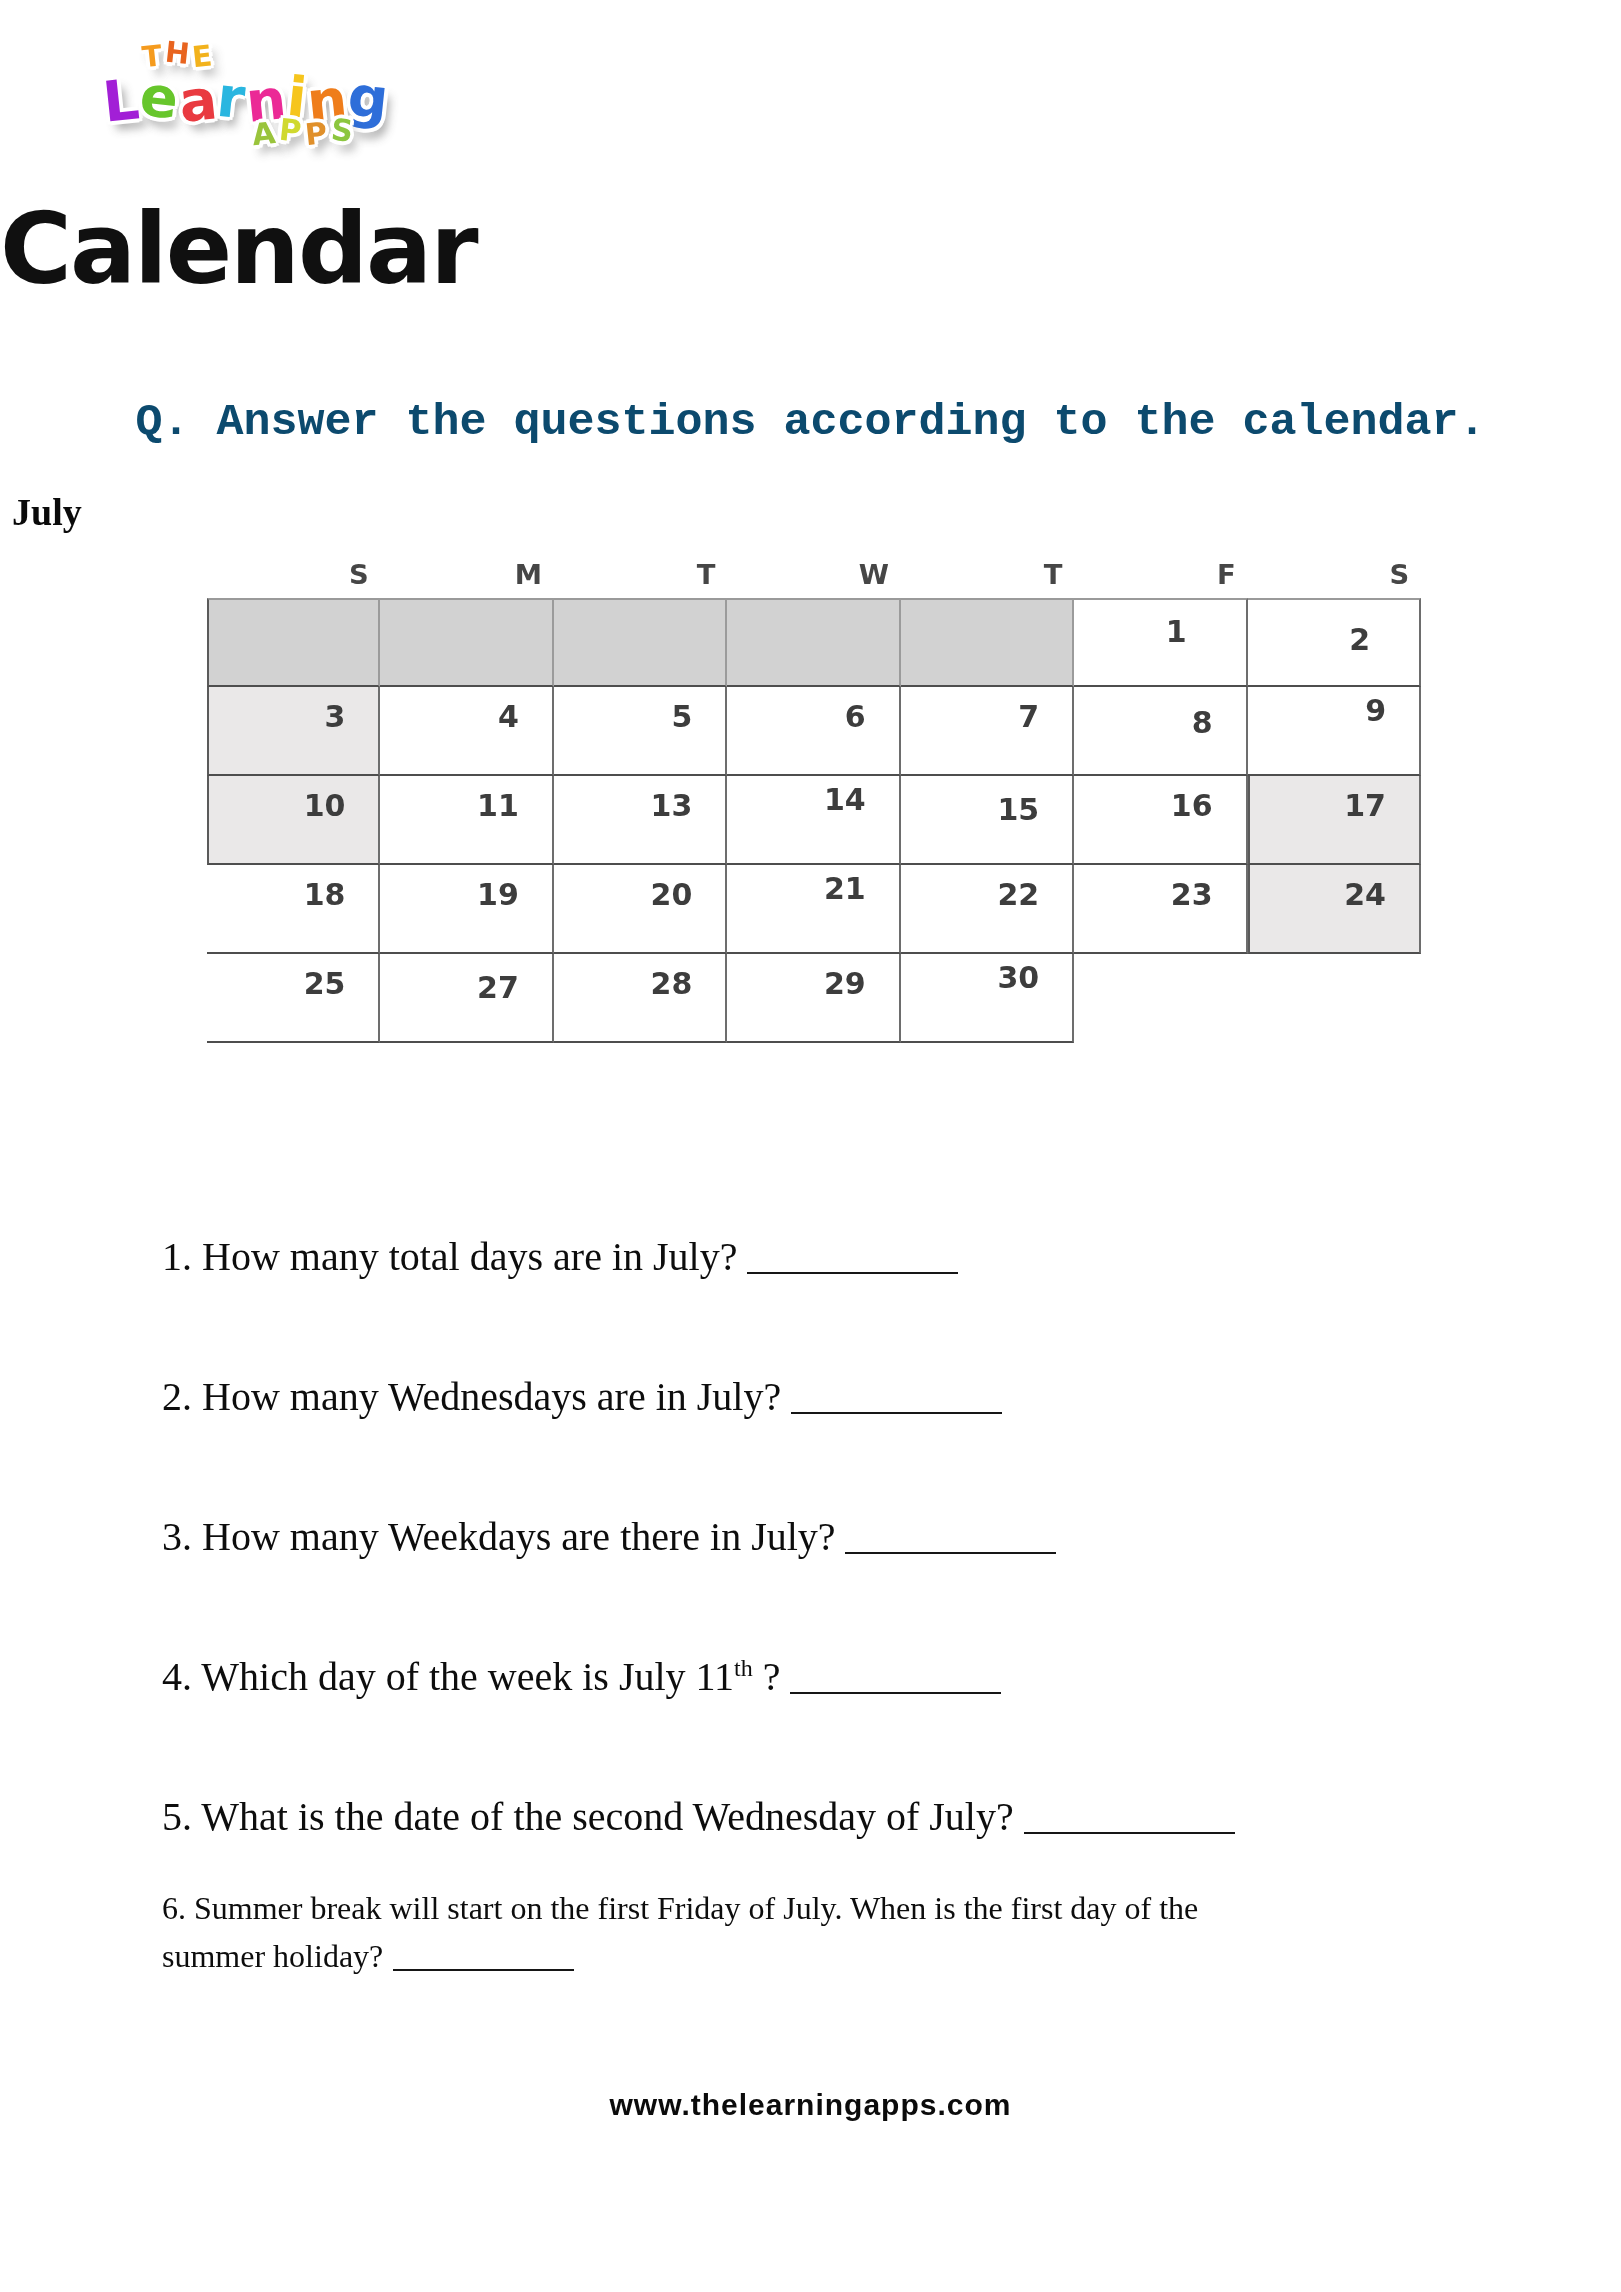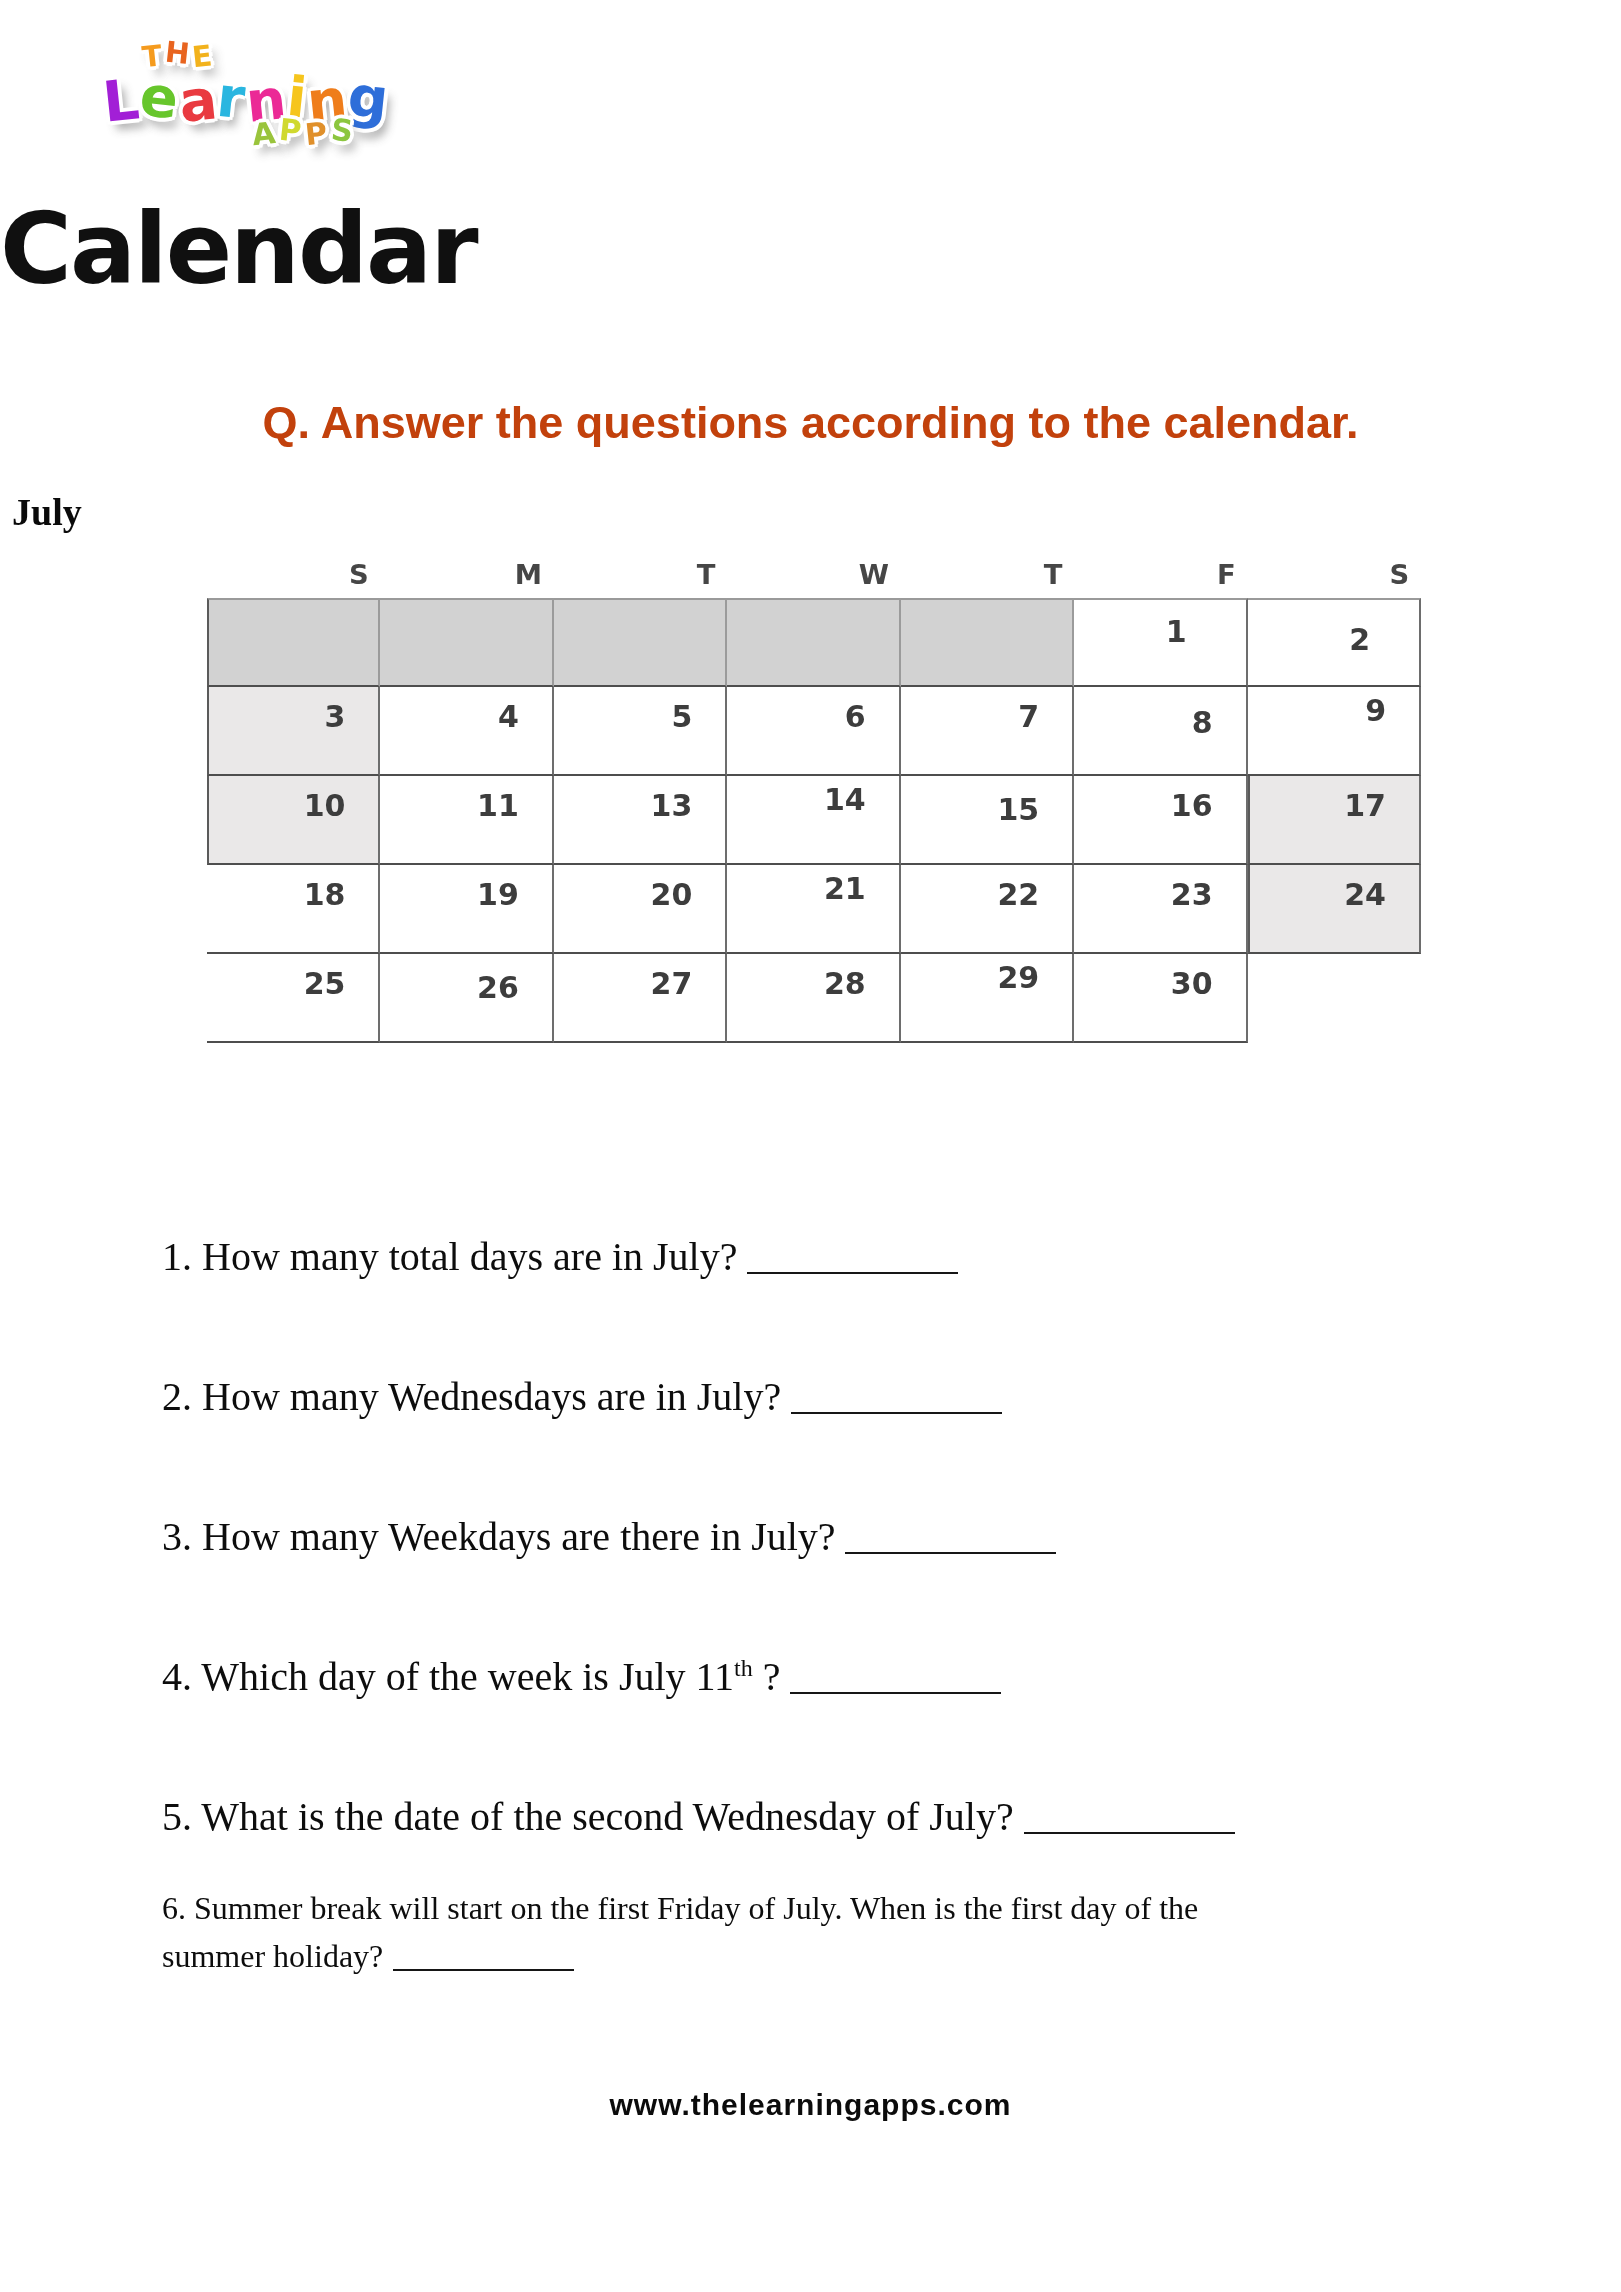--- a/index.html
+++ b/index.html
@@ -17,21 +17,21 @@
                   -3.9px 0 0 #fff,3.9px 0 0 #fff,0 -3.9px 0 #fff,0 3.9px 0 #fff,
                   5.9px 8.8px 9.8px rgba(60,60,60,.45);}
   .logo-letter:nth-child(2n){transform:rotate(6deg) translateY(-2px);}
   .logo-letter:nth-child(2n+1){transform:rotate(-6deg) translateY(1px);}
 
   
   .title{position:absolute;top:192px;left:0;right:0;margin:0;text-align:left;
          font-family:"DejaVu Sans",sans-serif;font-weight:bold;font-size:98px;
          letter-spacing:-2px;color:#101010;}
   .instruction{position:absolute;top:397px;left:0;right:0;text-align:center;
-         font-family:Liberation Sans, sans-serif;font-weight:bold;font-size:45px;color:#c2410c;}
+         font-family:Liberation Mono, monospace;font-weight:bold;font-size:45px;color:#0c4a6e;}
   .month{position:absolute;top:490px;left:0;right:0;text-align:left;
          font-family:"Liberation Serif",serif;font-weight:bold;font-size:38px;color:#0a0a0a;margin-left:12px;}
 
   
   .day-headers{position:absolute;left:207px;top:559px;width:1214px;
         display:grid;grid-template-columns:repeat(7,1fr);}
   .dh{text-align:right;padding-right:11.8px;font-family:"DejaVu Sans",sans-serif;
       font-weight:bold;font-size:27.4px;color:#464646;}
 
   .cal-grid{position:absolute;left:207px;top:598px;width:1214px;
@@ -122,21 +122,20 @@
       <div class="cal-cell"><span>16</span></div>
       <div class="cal-cell col1 sun"><span>17</span></div>
       <div class="cal-cell"><span>18</span></div>
       <div class="cal-cell"><span>19</span></div>
       <div class="cal-cell"><span>20</span></div>
       <div class="cal-cell"><span>21</span></div>
       <div class="cal-cell"><span>22</span></div>
       <div class="cal-cell"><span>23</span></div>
       <div class="cal-cell col1 sun"><span>24</span></div>
       <div class="cal-cell"><span>25</span></div>
-      <div class="cal-cell"><span>26</span></div>
       <div class="cal-cell"><span>27</span></div>
       <div class="cal-cell"><span>28</span></div>
       <div class="cal-cell"><span>29</span></div>
       <div class="cal-cell"><span>30</span></div>
       <div class="cal-cell absent"></div>
       <div class="cal-cell absent"></div>
       <div class="cal-cell absent"></div>
       <div class="cal-cell absent"></div>
       <div class="cal-cell absent"></div>
       <div class="cal-cell absent"></div>

